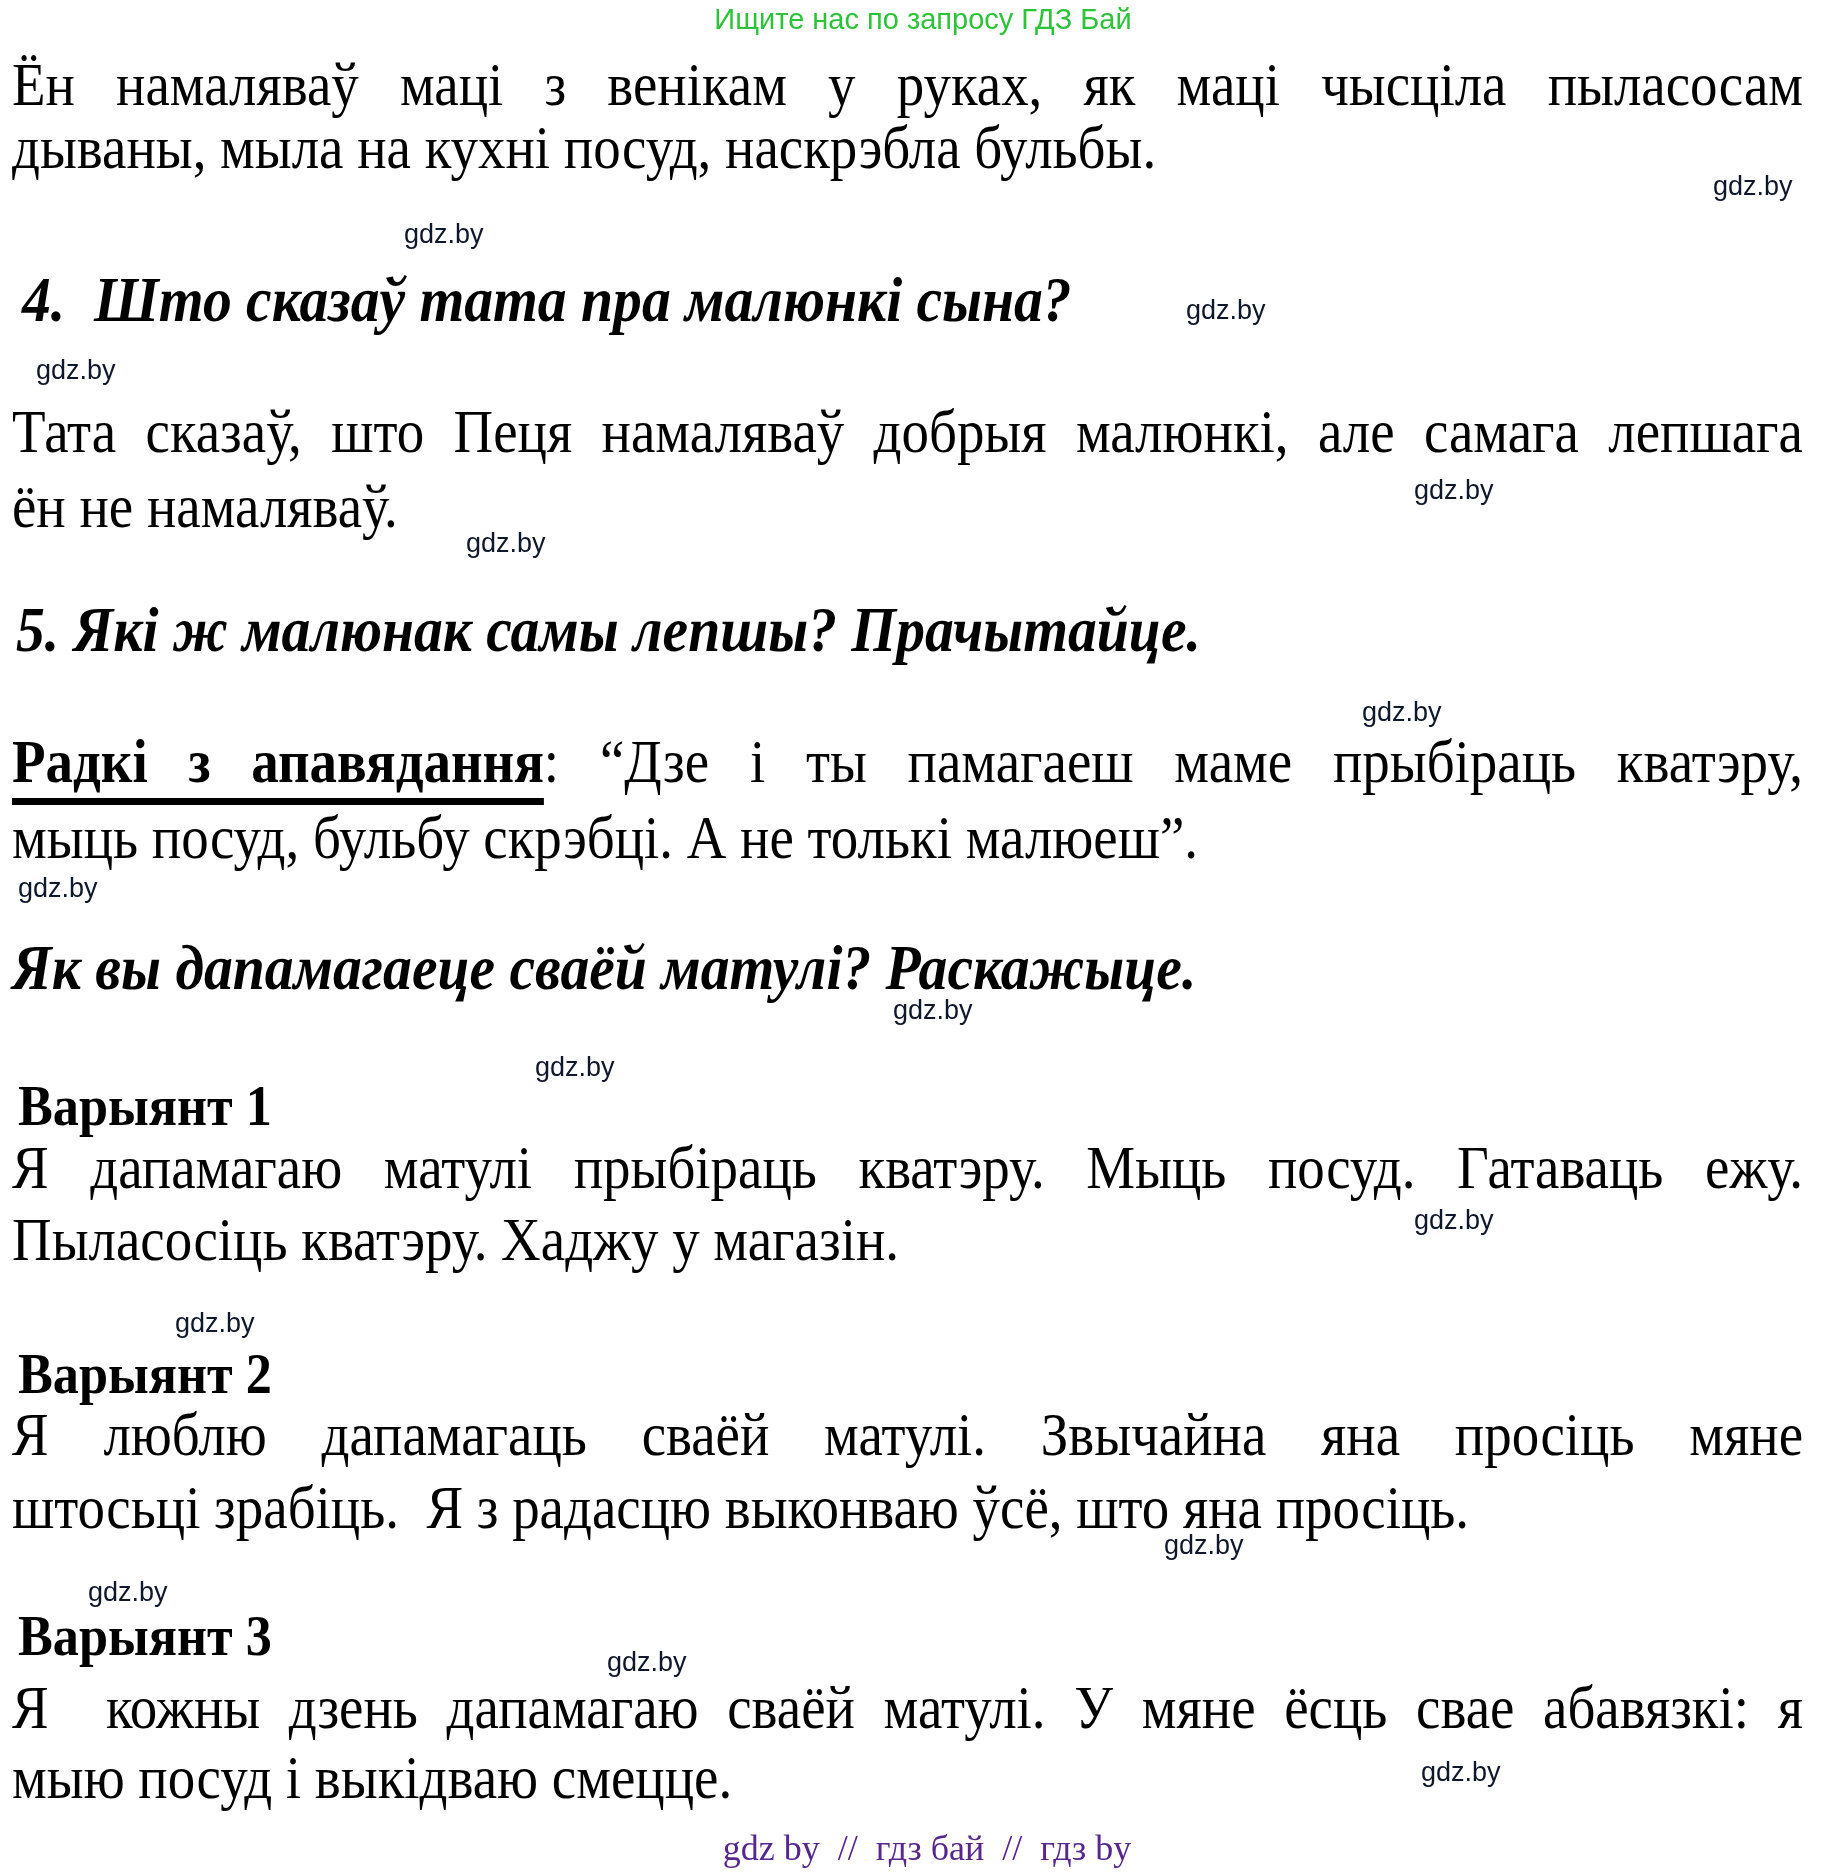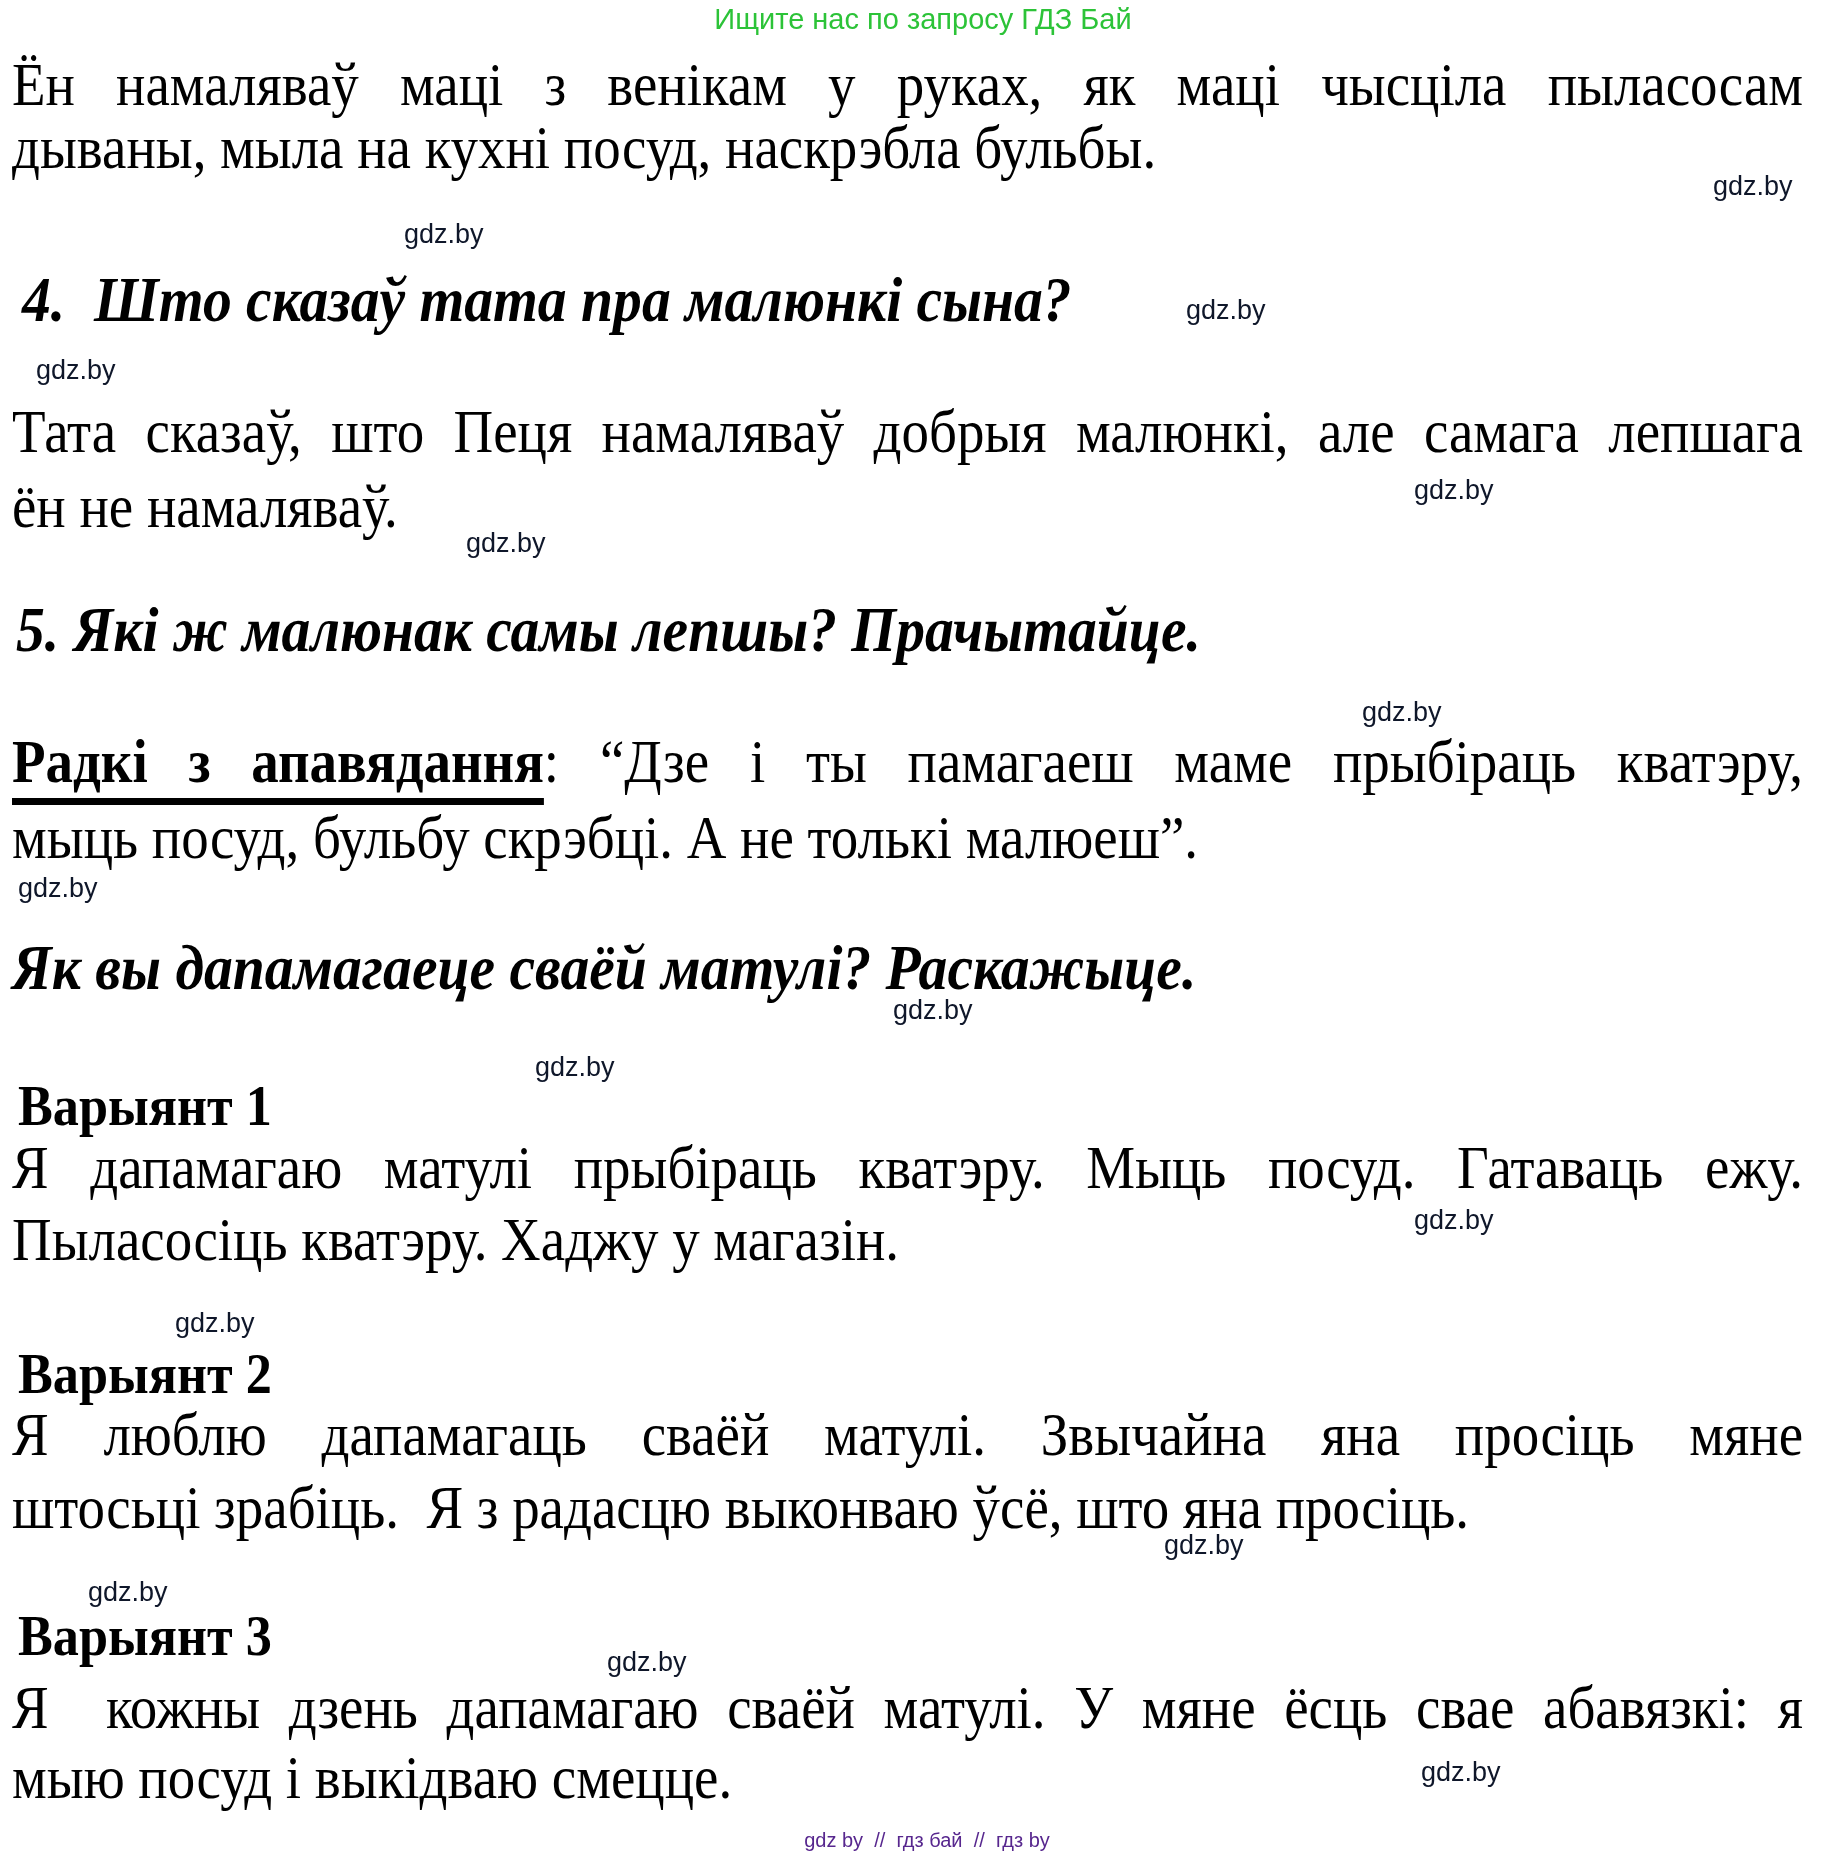--- a/index.html
+++ b/index.html
@@ -65,22 +65,22 @@
     text-align:center;
     font-family:"Liberation Sans","DejaVu Sans",sans-serif;
     font-size:29px;
     line-height:1.1;
     color:#2cc338;
   }
   .footer{
     position:absolute;
     top:1829px;left:8px;right:0;
     text-align:center;
-    font-family:Liberation Sans, sans-serif;
-    font-size:20px;
+    font-family:Liberation Serif, serif;
+    font-size:36px;
     line-height:1.1;
     color:#57278e;
   }
 </style>
 </head>
 <body>
 
 <div class="page">
 
   <div class="promo">Ищите нас по запросу ГДЗ Бай</div>

